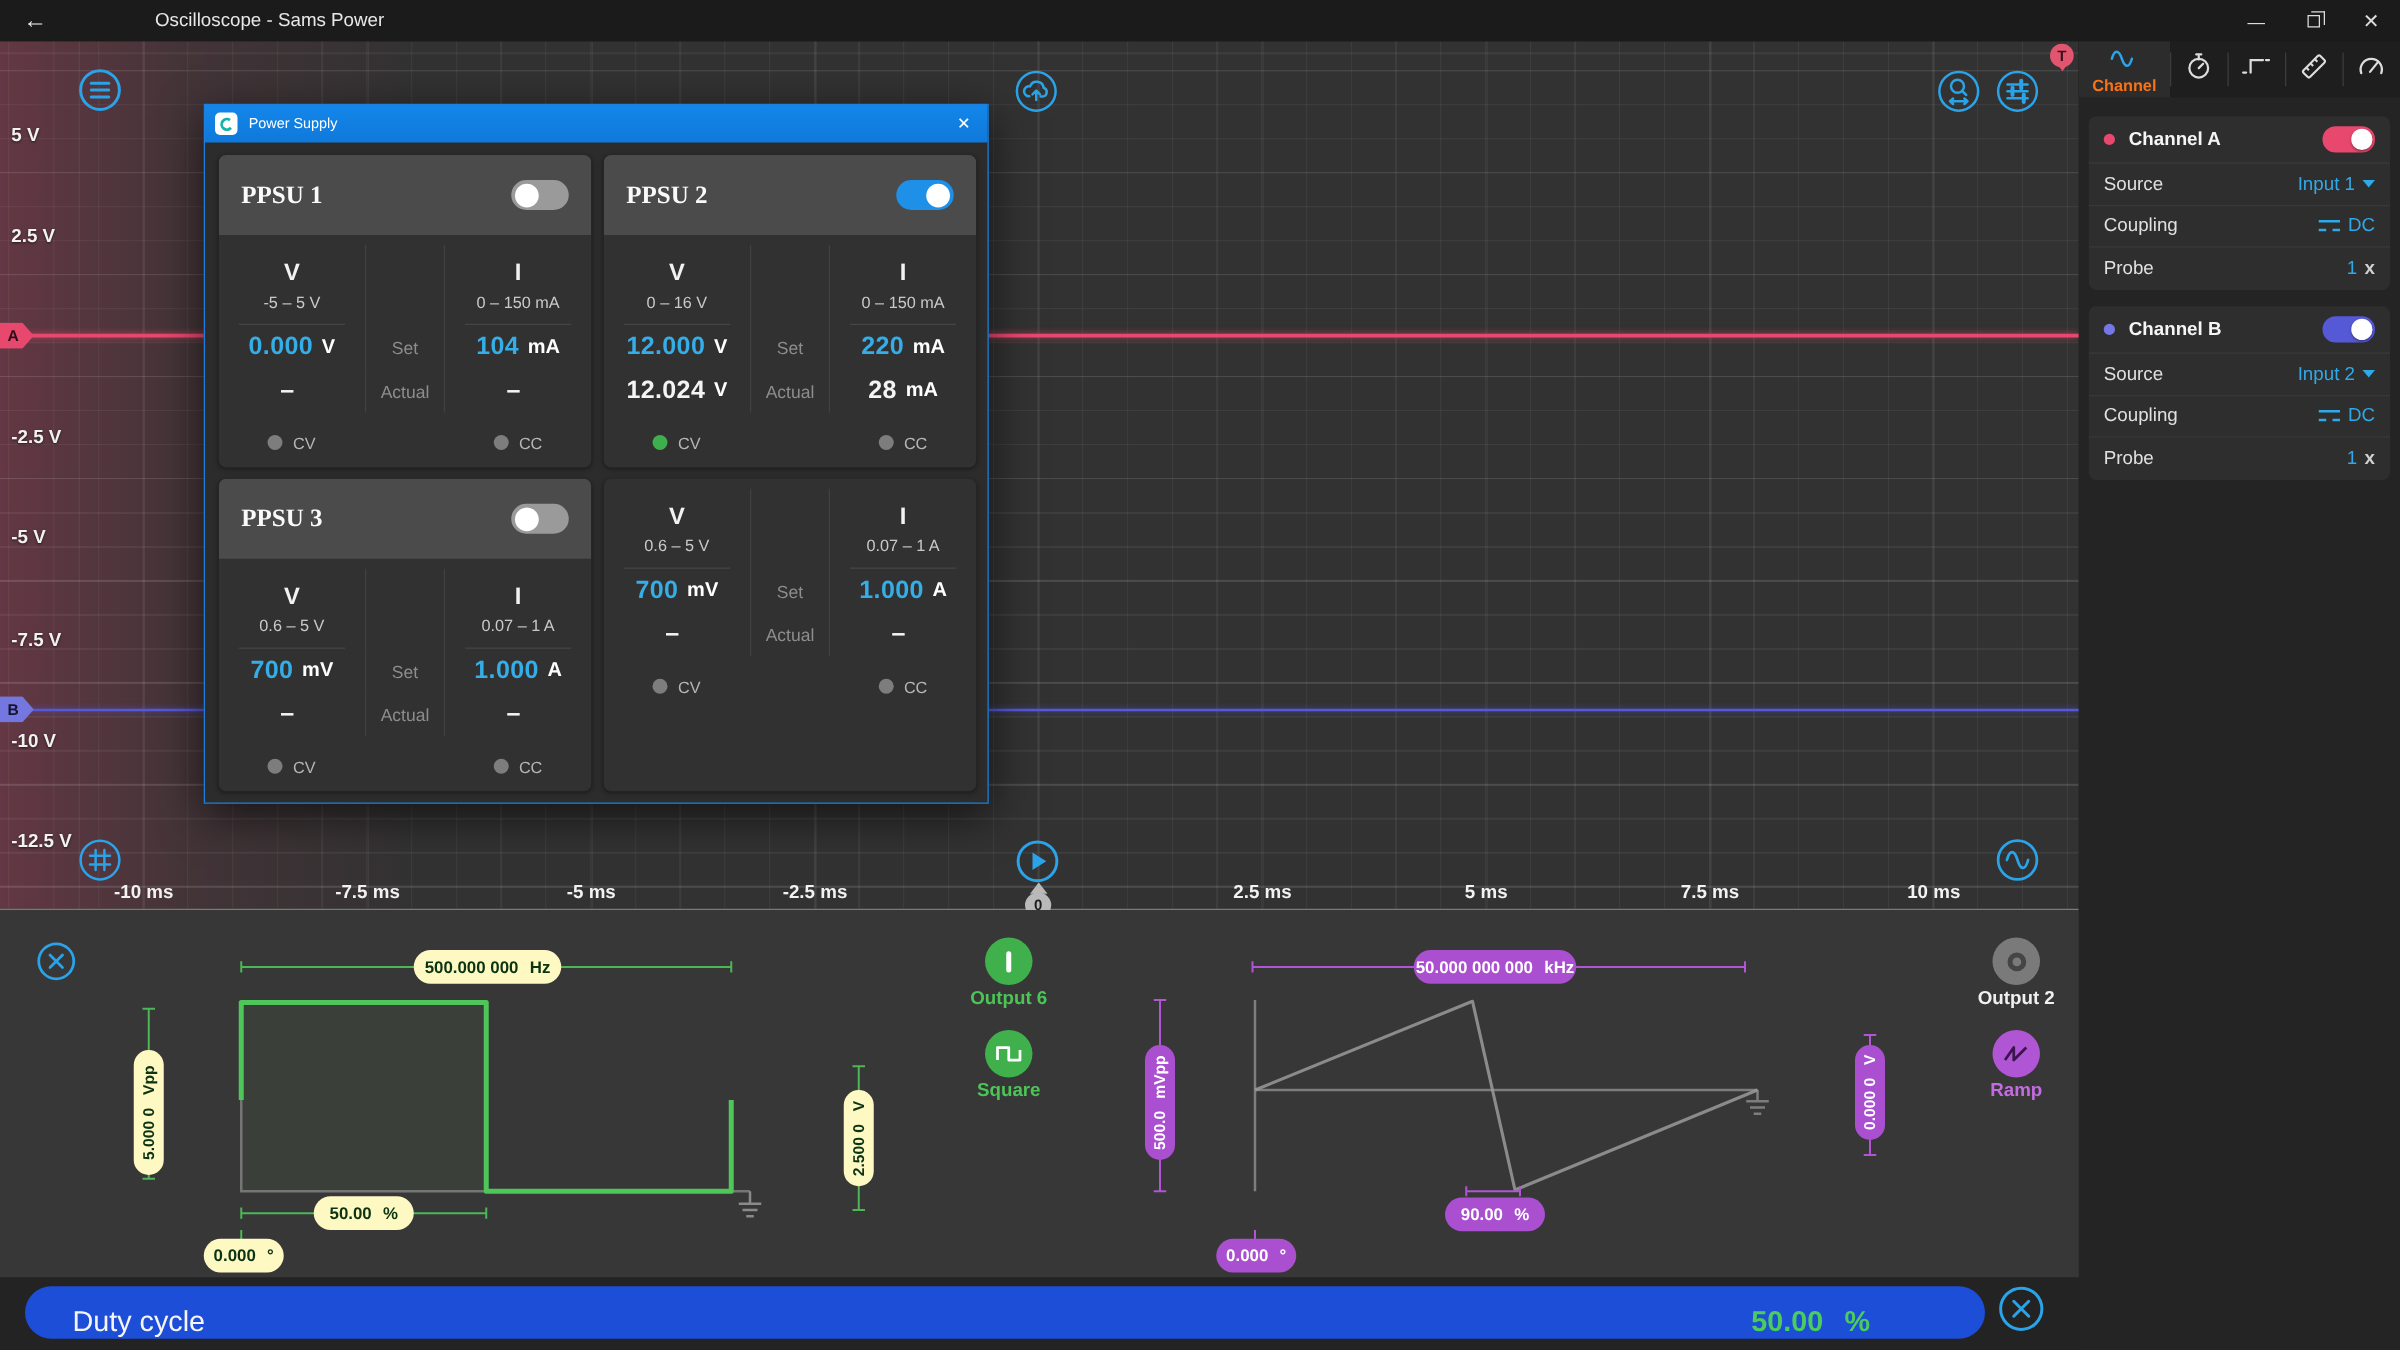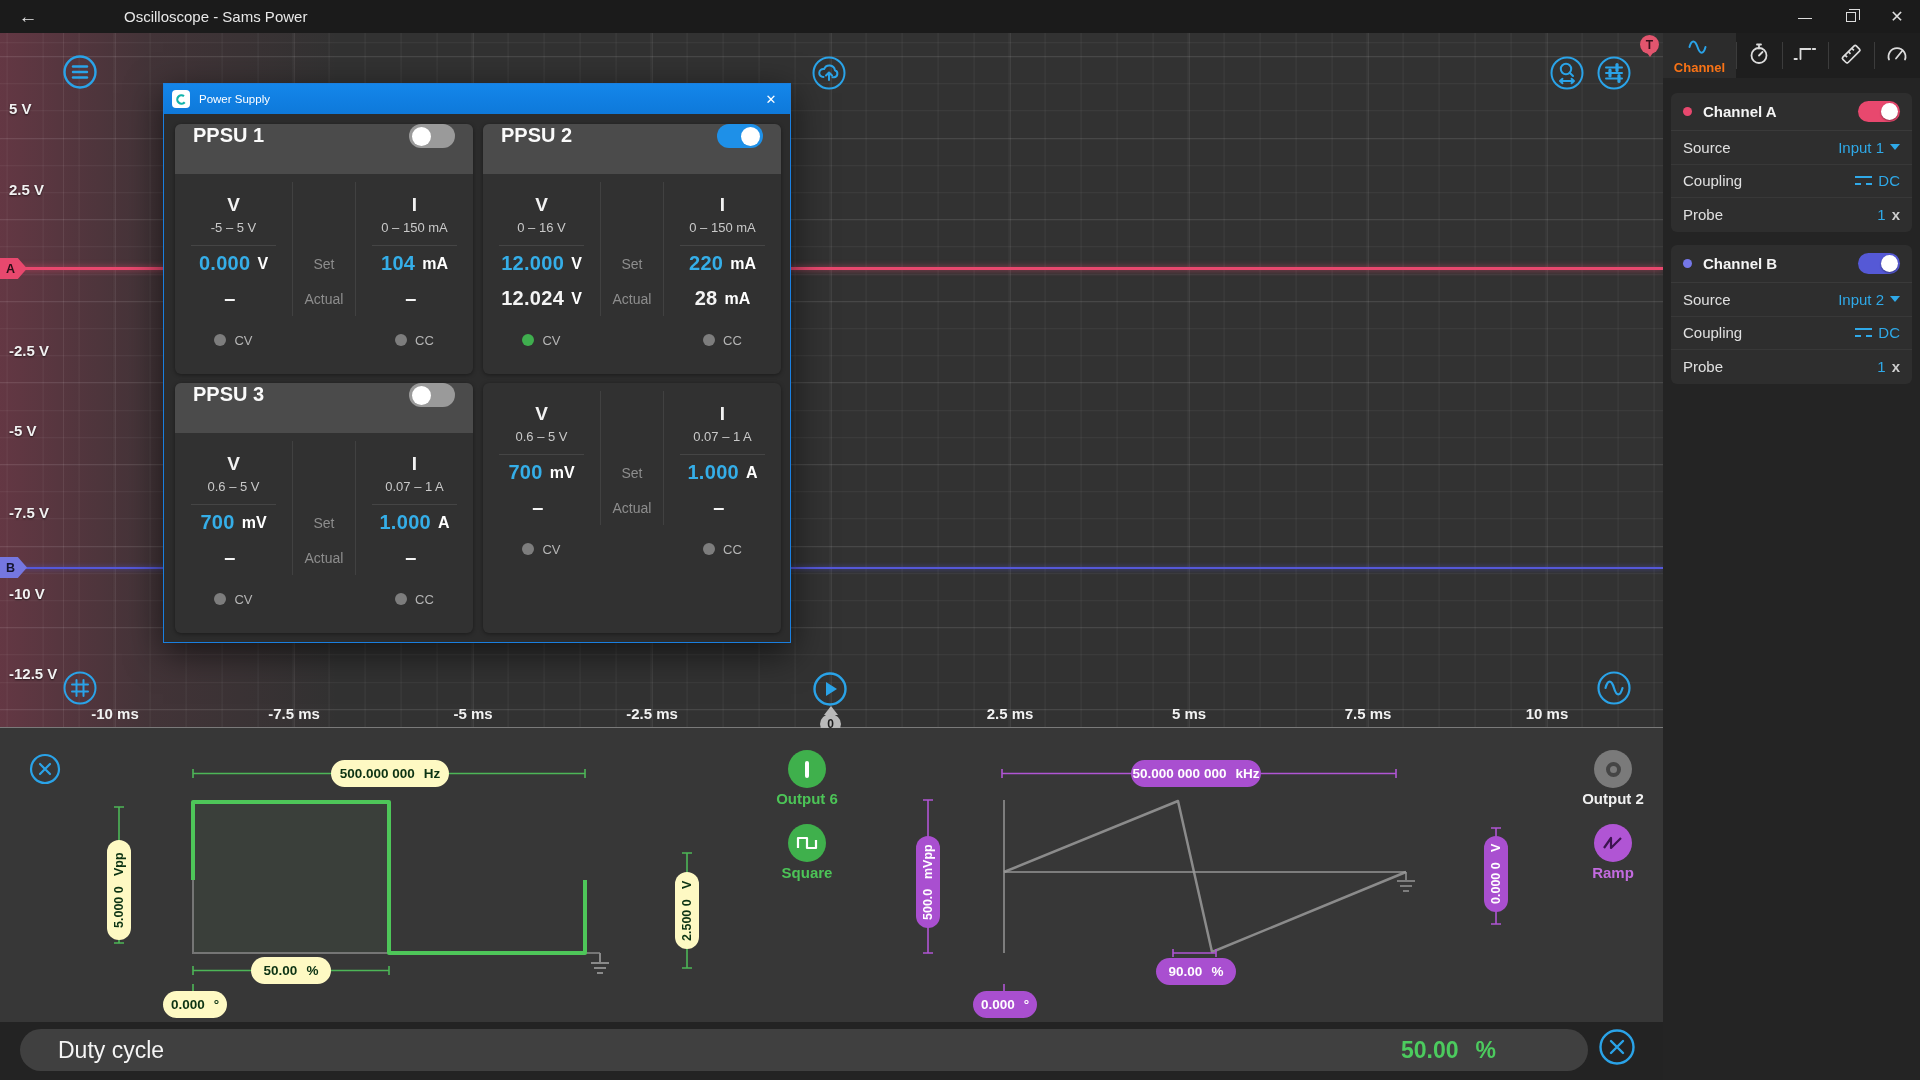--- a/index.html
+++ b/index.html
@@ -69,21 +69,21 @@
   .tgl.on .knob{right:2px;} .tgl.off .knob{left:2px;} .tgl.off{background:#8a8a8a;}
 
   
   #psdlg{position:absolute;left:163px;top:83px;width:628px;height:560px;background:#2c2c2c;border:1px solid #1a7fdf;
     box-shadow:0 10px 34px rgba(0,0,0,.6);z-index:40;}
   #psdlg-title{height:30px;background:linear-gradient(#1486ea,#0e79da);display:flex;align-items:center;padding:0 8px;}
   #psdlg-logo{width:18px;height:18px;background:#fff;border-radius:4px;display:flex;align-items:center;justify-content:center;margin-right:9px;}
   #psdlg-name{font-size:11.5px;color:#fff;}
   #psdlg-x{margin-left:auto;color:#fff;font-size:13px;width:22px;text-align:center;}
   .psu{position:absolute;width:298px;height:250px;background:#313131;border-radius:6px;overflow:hidden;box-shadow:0 1px 4px rgba(0,0,0,.4);}
-  .psu-head{height:50px;background:#4b4b4b;display:flex;padding:0 18px;}
+  .psu-head{height:64px;background:#4b4b4b;display:flex;align-items:center;padding:0 18px;font-family:Liberation Serif, serif;}
   .psu-name{font-size:20px;font-weight:bold;color:#fafafa;}
   .psu-tgl{margin-left:auto;width:46px;height:24px;border-radius:12px;position:relative;}
   .psu-tgl .knob{position:absolute;top:2.5px;width:19px;height:19px;border-radius:50%;background:#fff;}
   .psu-tgl.off{background:#9a9a9a;} .psu-tgl.off .knob{left:3px;}
   .psu-tgl.on{background:#1e90e8;} .psu-tgl.on .knob{right:3px;}
   .psu-grid{display:grid;grid-template-columns:1fr 64px 1fr;padding-top:8px;}
   .pcell{display:flex;align-items:center;justify-content:center;}
   .colhead{flex-direction:column;height:64px;position:relative;}
   .colhead::after{content:'';position:absolute;left:16px;right:16px;bottom:0;height:1px;background:#454545;}
   .colhead .big{font-size:19px;font-weight:bold;color:#f2f2f2;}
@@ -108,22 +108,22 @@
   .outlab{position:absolute;transform:translateX(-50%);font-size:15px;font-weight:bold;white-space:nowrap;z-index:3;}
   .outcirc{position:absolute;width:38px;height:38px;border-radius:50%;display:flex;align-items:center;justify-content:center;z-index:3;}
   #o1-power{background:#3fb04c;} #o1-wavebtn{background:#3fb04c;}
   #o2-power{background:#7a7a7a;} #o2-wavebtn{background:#b055d4;}
   #o1-power .pbar{width:4.5px;height:17px;background:#fff;border-radius:2px;}
   #o2-power .pring{width:15px;height:15px;border:4.5px solid #454545;border-radius:50%;}
   #gen-close{position:absolute;left:28px;top:24px;width:34px;height:34px;}
 
   
   #bottombar{position:absolute;left:0;top:1022px;width:1663px;height:58px;background:#232323;}
-  #duty-bar{position:absolute;left:20px;top:7px;width:1568px;height:42px;border-radius:21px;background:#404040;
-    display:flex;align-items:center;padding:0 92px 0 38px;}
+  #duty-bar{position:absolute;left:20px;top:7px;width:1568px;height:42px;border-radius:21px;background:#1d4ed8;
+    display:flex;align-items:flex-end;padding:0 92px 0 38px;}
   #duty-label{font-size:23px;color:#f5f5f5;}
   #duty-val{margin-left:auto;font-size:23px;font-weight:bold;color:#4ccb5e;display:flex;gap:17px;}
   #bb-close{position:absolute;left:1597px;top:5px;width:40px;height:40px;}
 </style>
 </head>
 <body>
 
 <div id="titlebar">
   <div id="back-btn">←</div>
   <div id="win-title">Oscilloscope - Sams Power</div>

